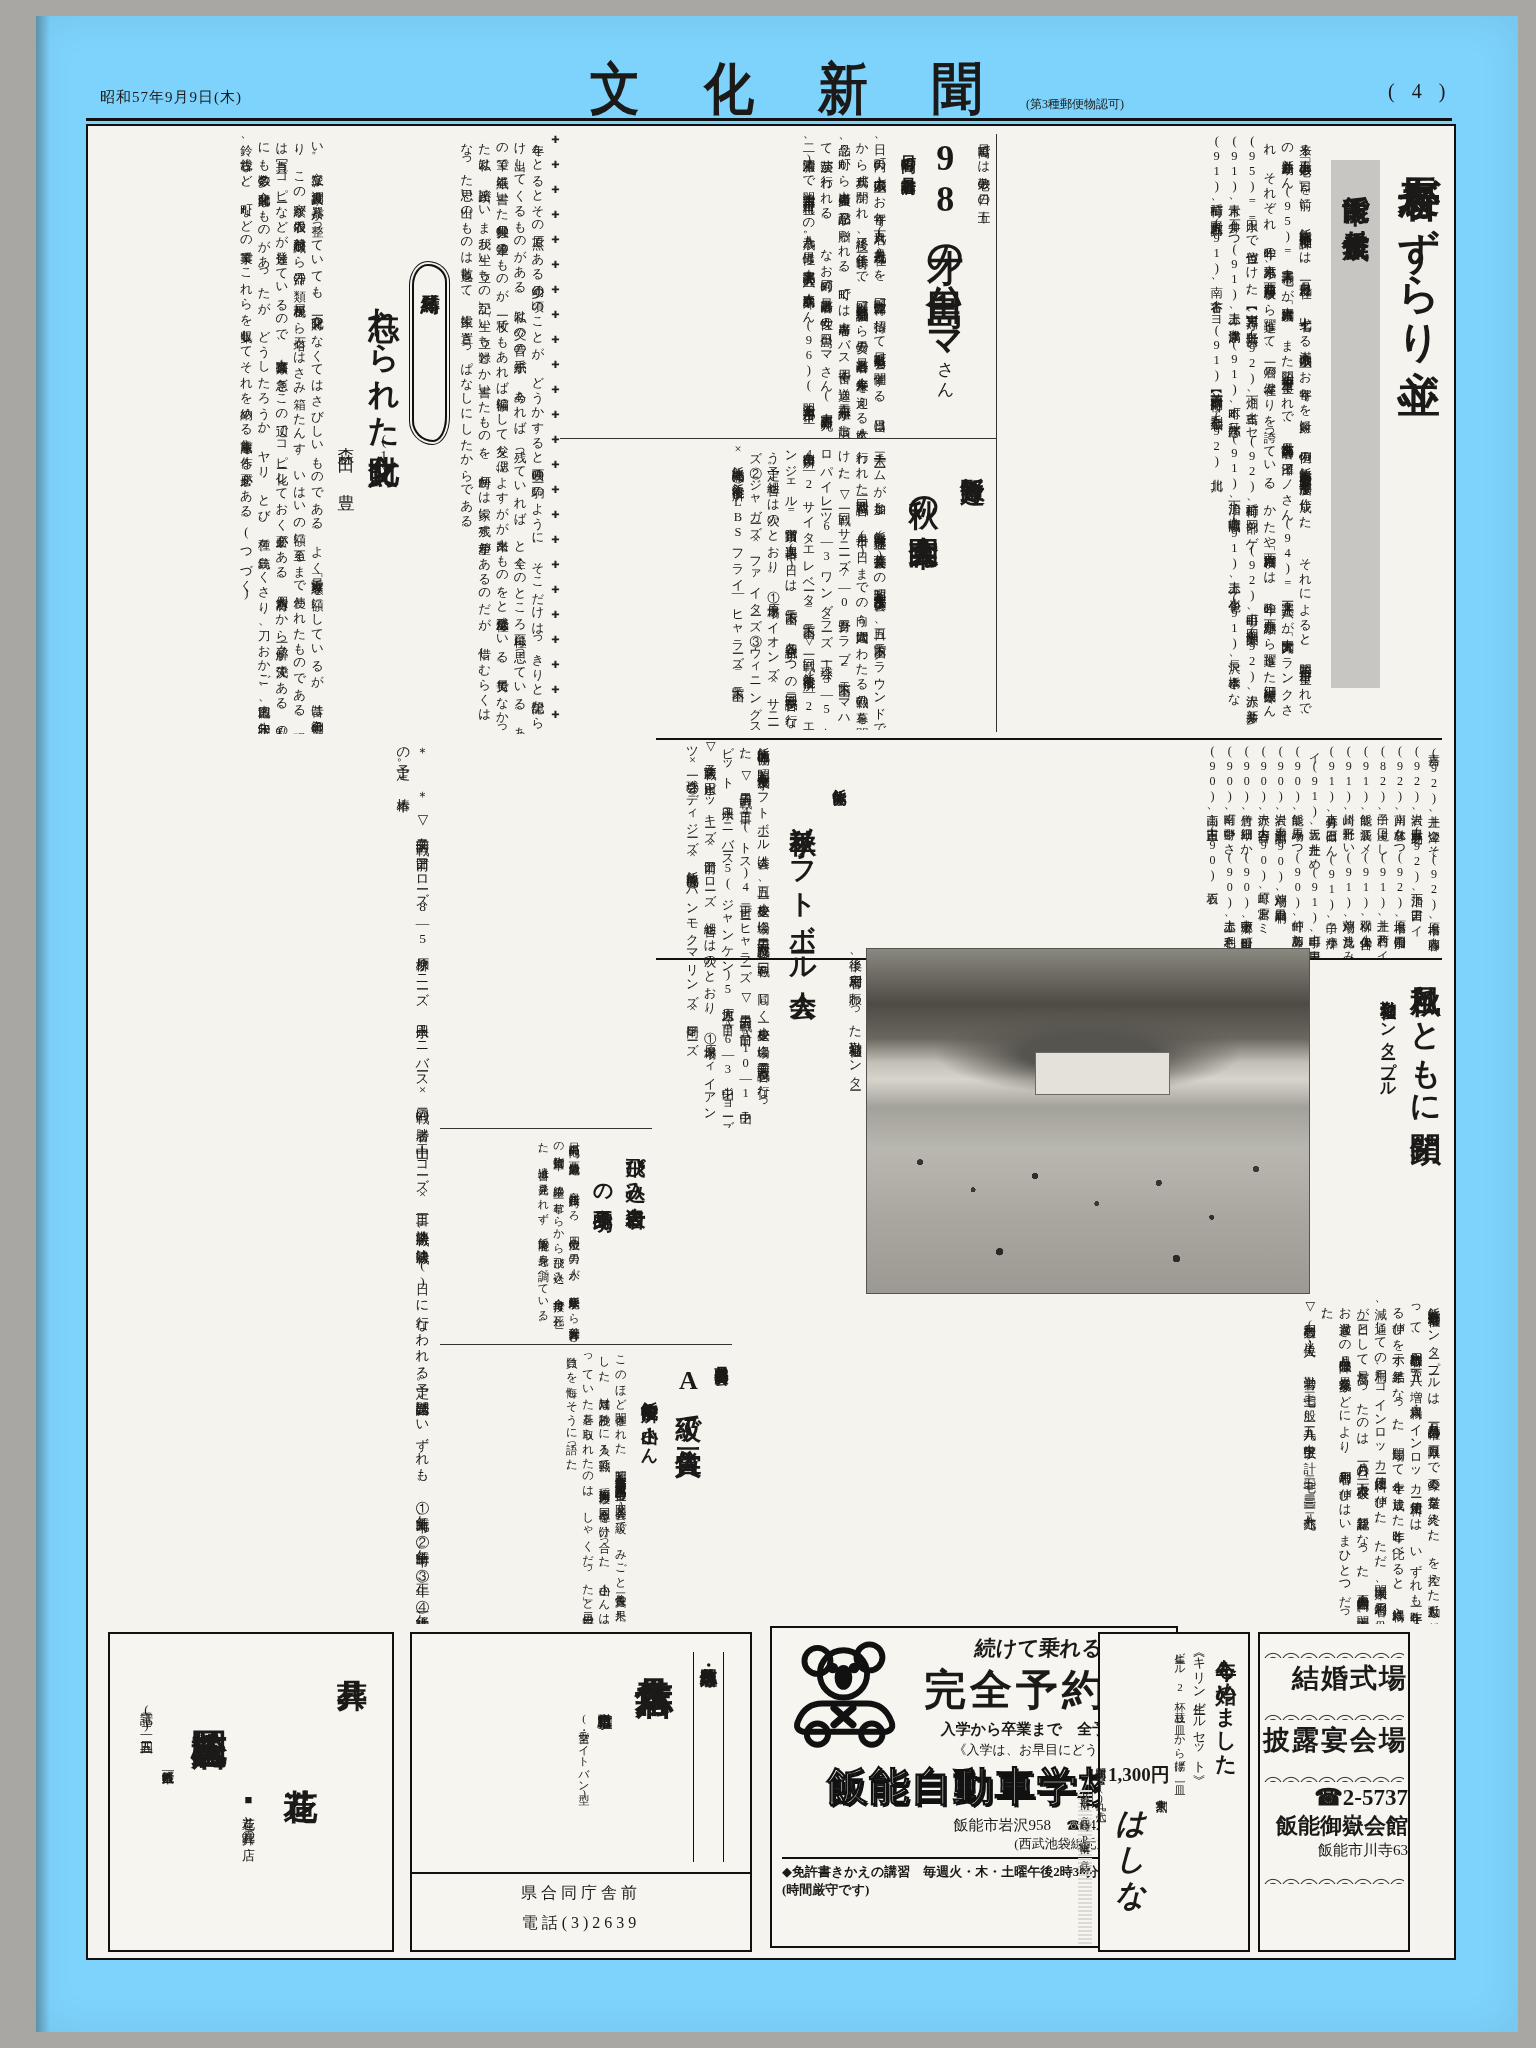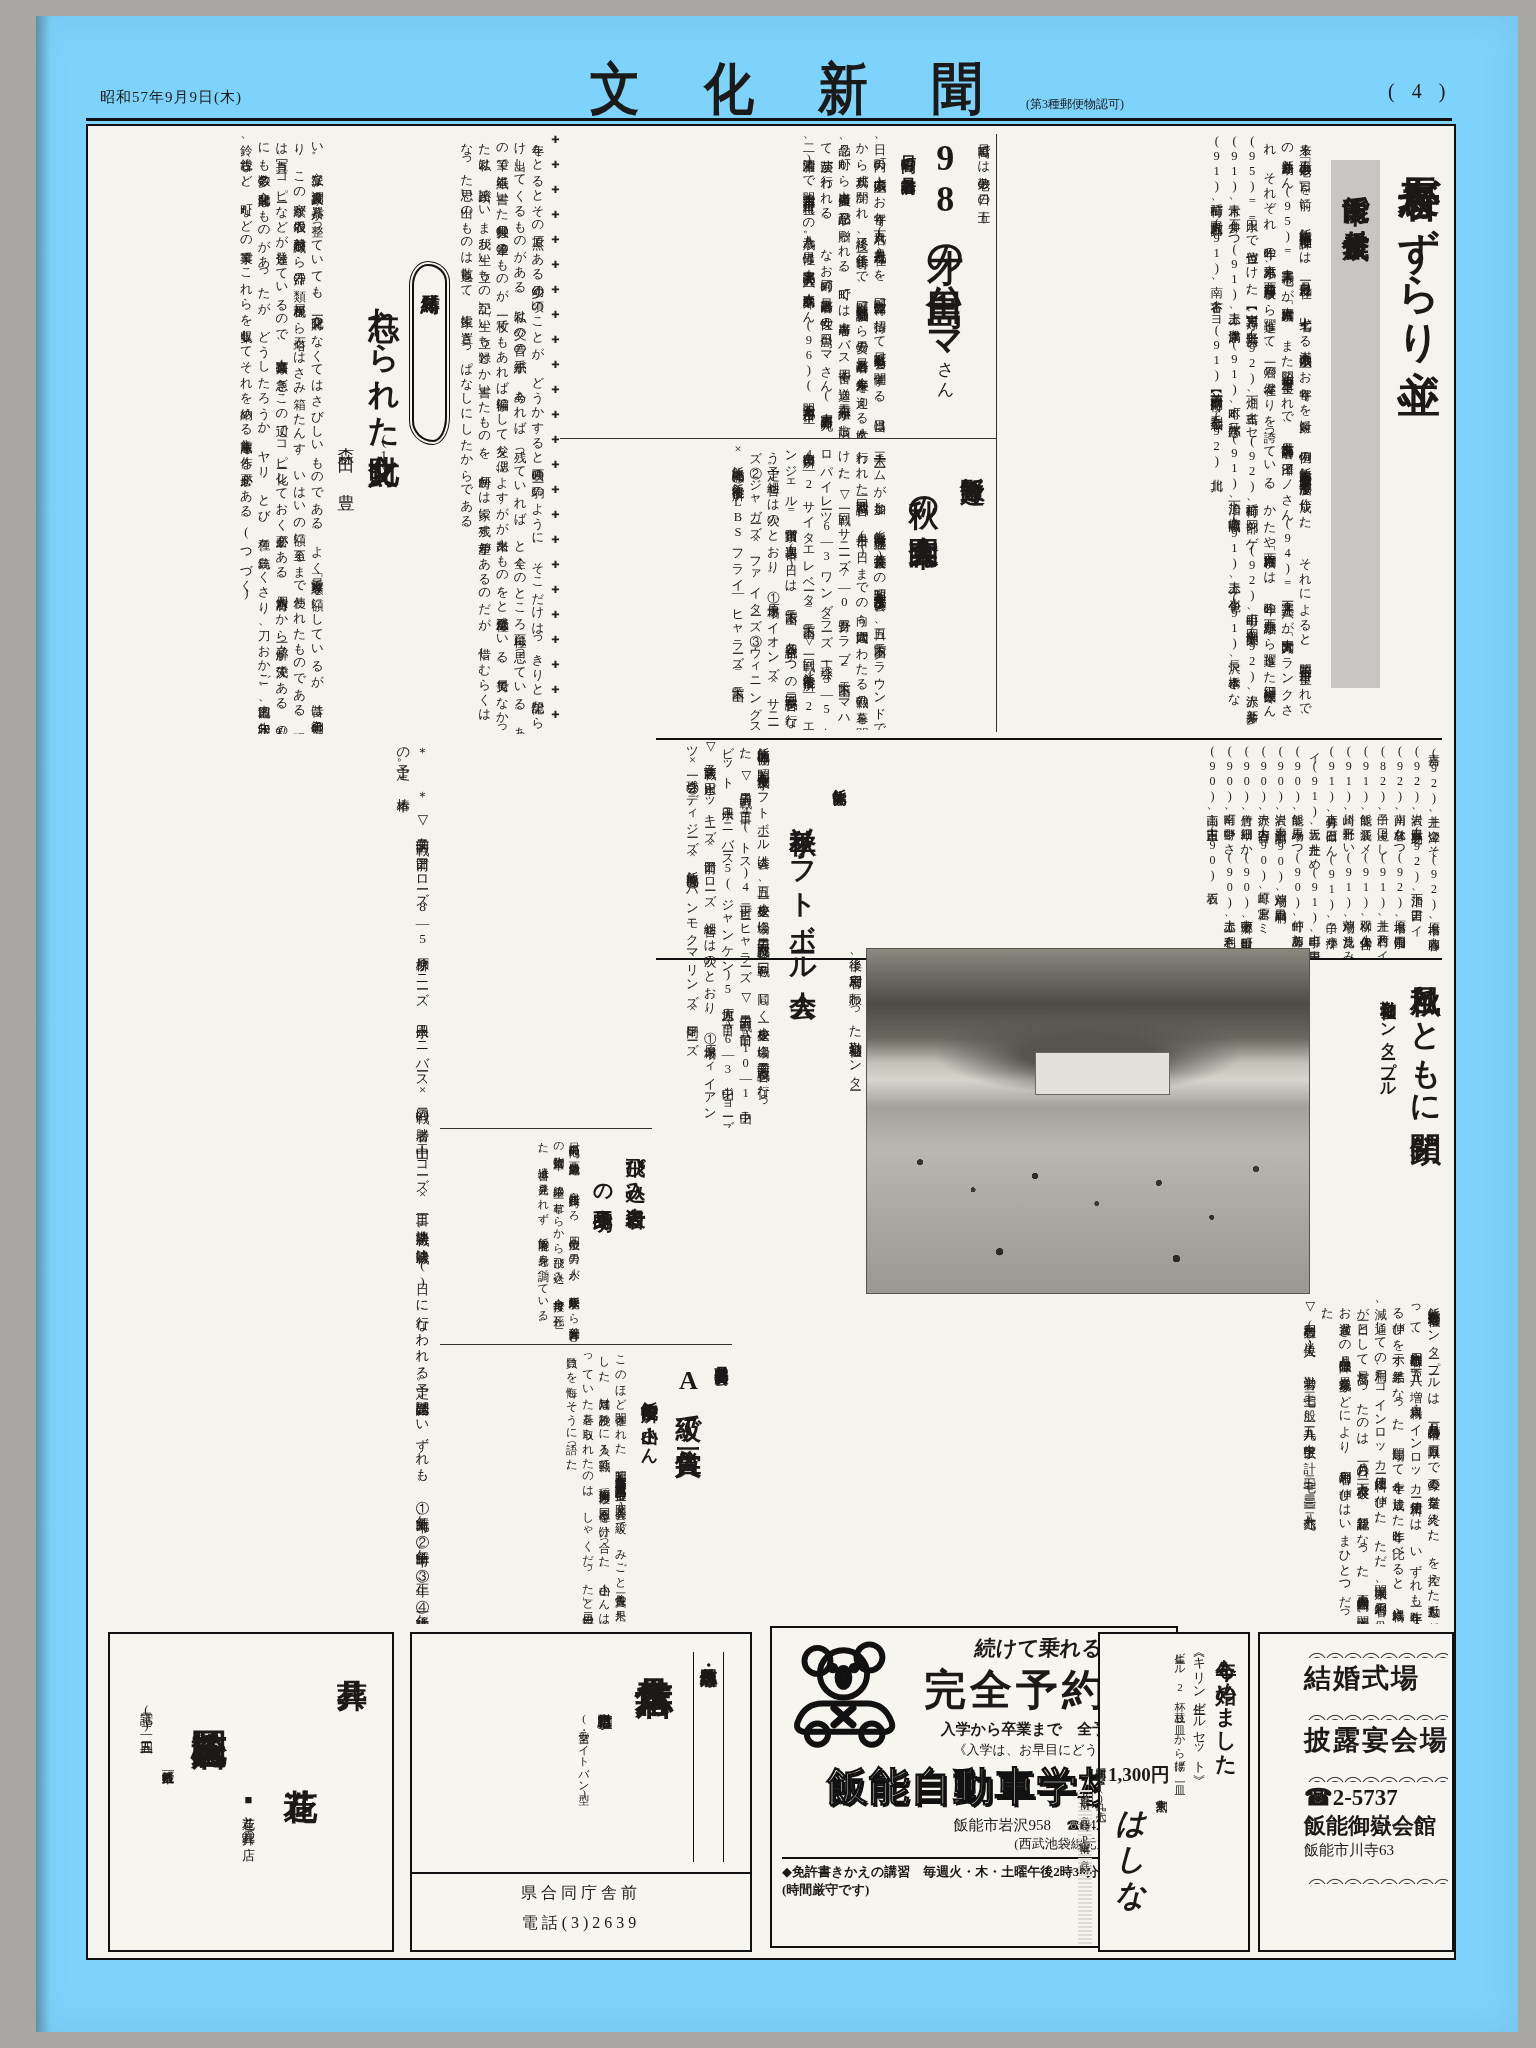--- a/index.html
+++ b/index.html
@@ -139,21 +139,21 @@
   .ad-hashina .t1{font-size:21px;font-weight:700;margin:4px 2px 0 4px;}
   .ad-hashina .t2{font-size:13px;margin:8px 0 0 2px;}
   .ad-hashina .menu{font-size:11px;margin:4px 0 0 2px;line-height:1.5;}
   .ad-hashina .kap{font-size:12px;margin:150px 0 0 2px;}
   .ad-hashina .nm{font-size:30px;font-weight:700;font-style:italic;margin:150px 2px 0 2px;}
   .ad-hashina .adr{font-size:10.5px;margin:120px 0 0 2px;}
   .ad-hashina .hrs{font-size:10.5px;margin:150px 0 0 2px;
     background:repeating-linear-gradient(0deg,#dcdad4 0 2px,transparent 2px 4px);}
   .ad-hashina .price{position:absolute;left:8px;top:128px;writing-mode:horizontal-tb;
     font-size:19px;font-weight:700;background:#f6f5f0;}
-  .ad-wed{left:1170px;top:1506px;width:148px;height:316px;text-align:left;padding-left:44px;}
+  .ad-wed{left:1170px;top:1506px;width:148px;height:316px;text-align:right;}
   .wave{height:22px;margin:2px 4px;
     background-image:radial-gradient(circle at 50% 120%,transparent 4px,#333 5px,transparent 6px,transparent 8px,#333 9px,transparent 10px);
     background-size:18px 22px;background-repeat:repeat-x;}
   .ad-wed .t1{font-size:27px;font-weight:700;letter-spacing:2px;}
   .ad-wed .tel{font-size:23px;font-weight:700;}
   .ad-wed .nm{font-size:22px;font-weight:700;}
   .ad-wed .adr{font-size:15px;}
   
   .footer{position:absolute;left:0;right:0;top:1962px;text-align:center;
     font-size:16px;color:#4a4946;letter-spacing:3px;}

